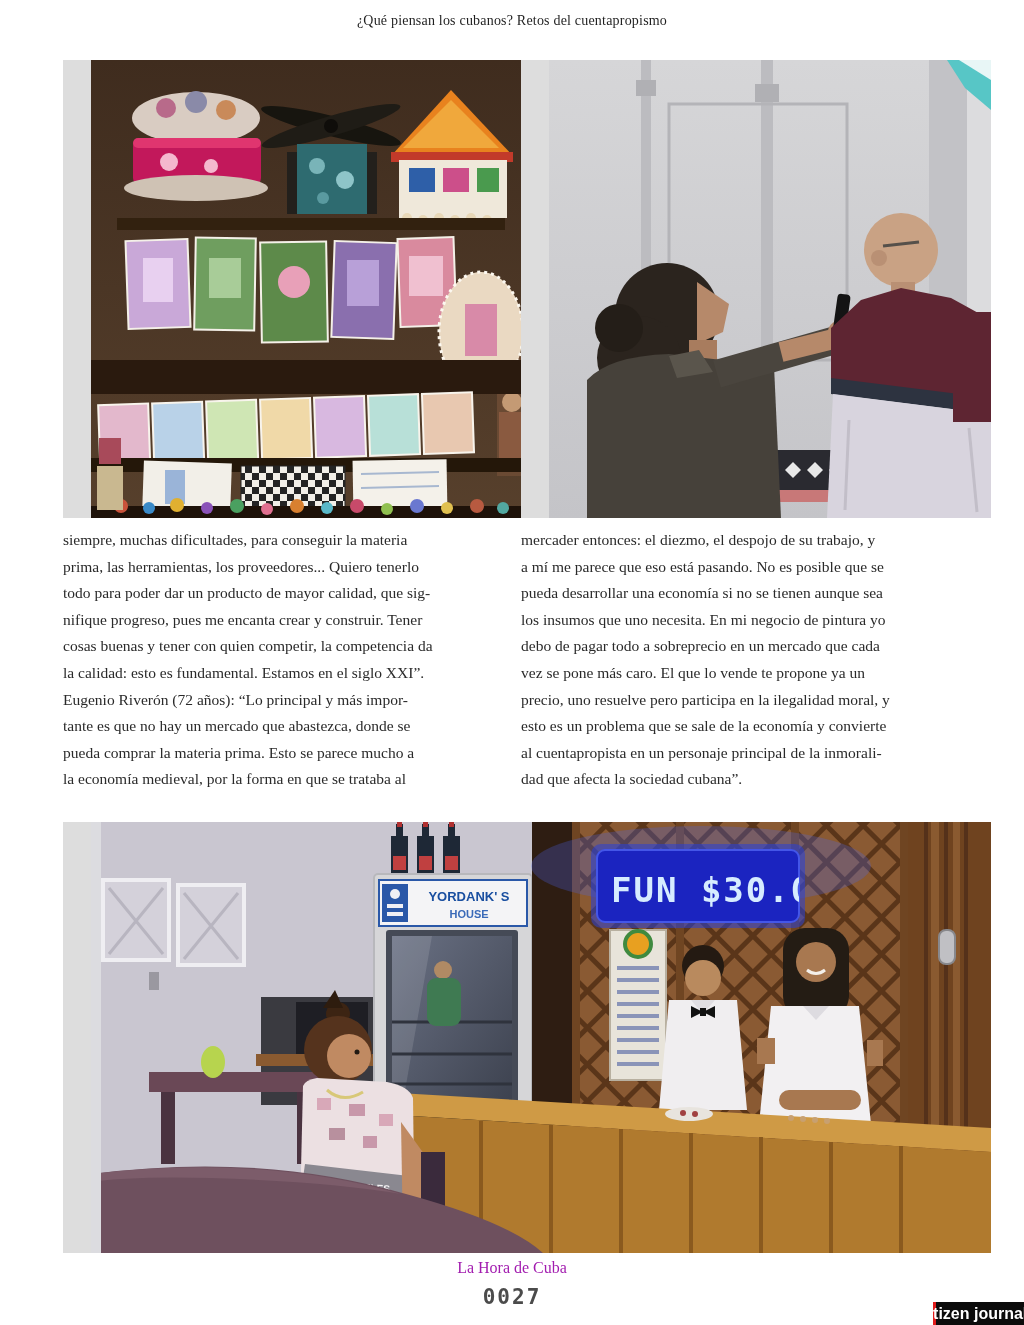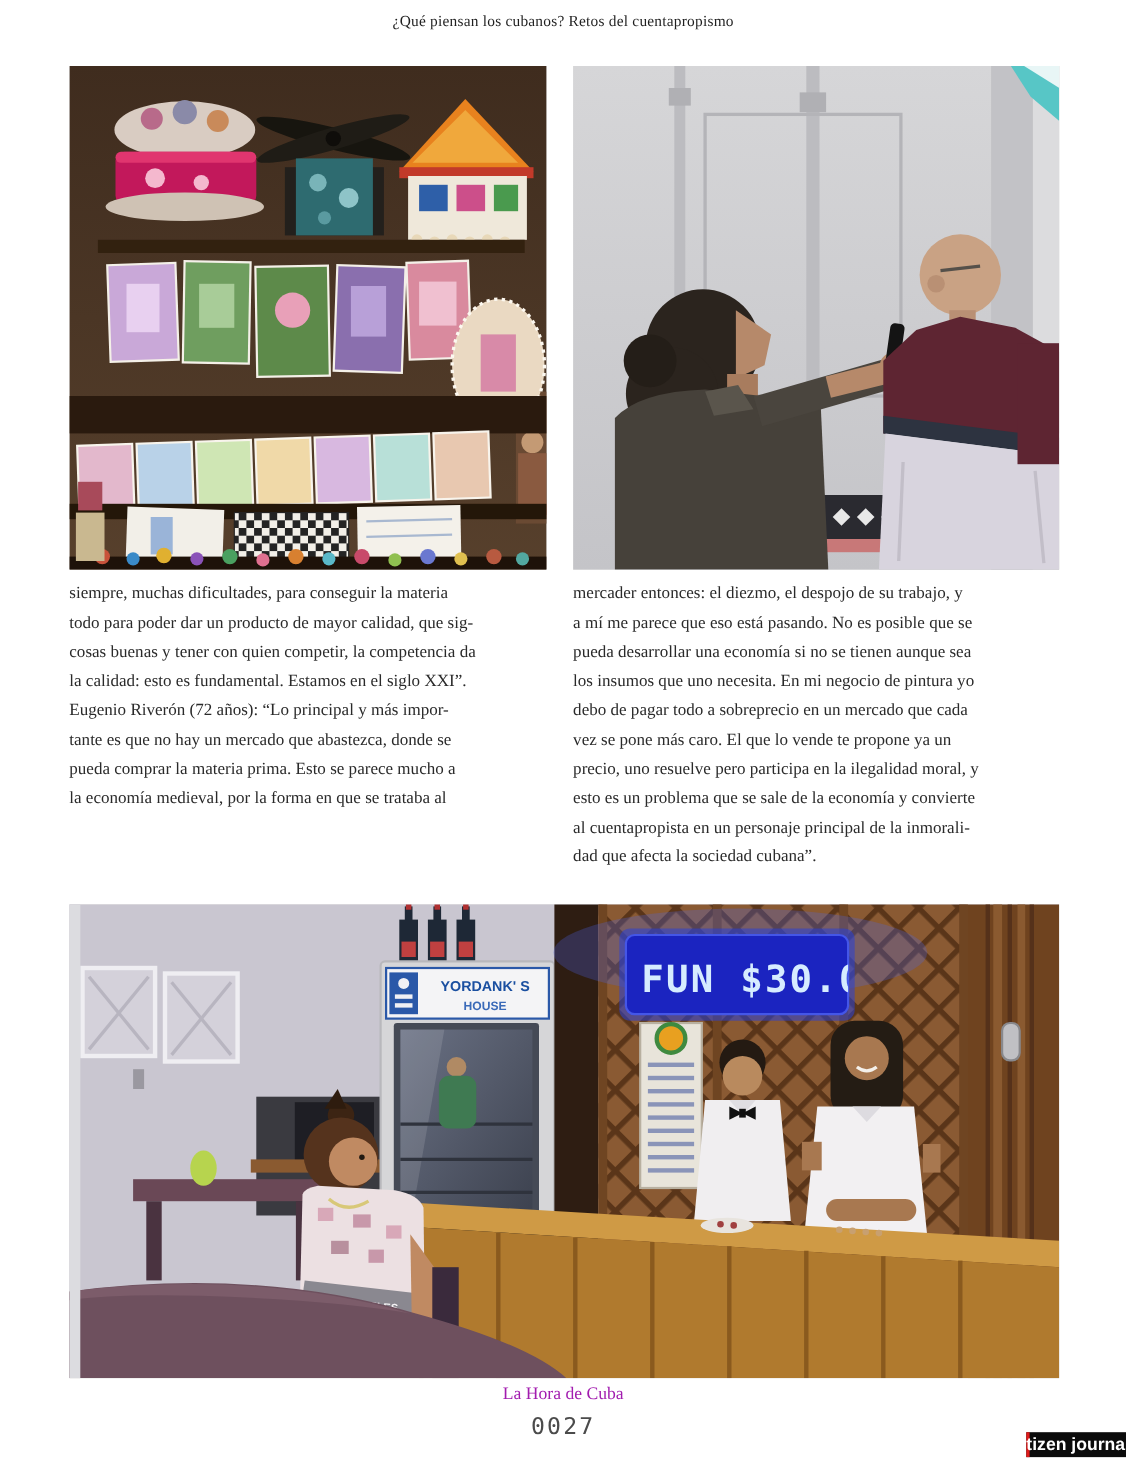--- a/index.html
+++ b/index.html
@@ -1,32 +1,32 @@
 <!DOCTYPE html>
 <html><head>
 <meta charset="utf-8">
 <style>
   html,body{margin:0;padding:0;background:#ffffff;}
   .page{position:relative;width:1024px;height:1325px;background:#ffffff;overflow:hidden;
         font-family:"Liberation Serif", serif;color:#262626;}
   .doc-title{position:absolute;top:13px;left:0;width:1024px;text-align:center;
              font-size:14px;letter-spacing:.2px;color:#1f1f1f;}
-  .photo{position:absolute;overflow:hidden;background:#ddd;}
+  .photo{position:absolute;overflow:hidden;background:#ddd;padding-left:28px;}
   .photo svg{display:block;}
   #photo-craft{left:63px;top:60px;width:434px;height:458px;}
   #photo-interview{left:521px;top:60px;width:442px;height:458px;}
   #photo-bar{left:63px;top:822px;width:900px;height:431px;}
   .column{position:absolute;top:527px;font-size:15.5px;line-height:26.6px;color:#2a2a2a;}
   #col-left{left:63px;width:442px;font-family:Liberation Serif, serif;}
   #col-right{left:521px;width:450px;}
   .text-line{white-space:nowrap;}
   .footer-title{position:absolute;top:1259px;left:0;width:1024px;text-align:center;
                 font-size:16px;color:#a21caf;}
   .page-number{position:absolute;top:1285px;left:0;width:1024px;text-align:center;
-               font-family:"DejaVu Sans Mono", monospace;font-weight:normal;
+               font-family:"DejaVu Sans Mono", monospace;font-weight:bold;
                font-size:21px;letter-spacing:2px;color:#4b4b4b;}
   .watermark{position:absolute;left:933px;top:1302px;width:91px;height:23px;
              background:#0b0b0b;border-left:3px solid #e01b1b;
              display:flex;align-items:center;justify-content:center;}
   .watermark span{font-family:"Liberation Sans", sans-serif;font-weight:bold;
                   font-size:16px;color:#ffffff;white-space:nowrap;}
   text{font-family:"Liberation Sans", sans-serif;}
   .neon-text{font-family:"DejaVu Sans Mono", monospace;font-weight:bold;letter-spacing:2px;}
 </style>
 </head>
@@ -209,21 +209,23 @@
         <path d="M284,334 L442,354 L442,458 L278,458 Z" fill="#d8d4de"></path>
         <line x1="300" y1="360" x2="296" y2="450" stroke="#c2bec8" stroke-width="3"></line>
         <line x1="420" y1="368" x2="428" y2="452" stroke="#c2bec8" stroke-width="3"></line>
         <rect x="404" y="252" width="38" height="110" fill="#5e2532"></rect>
       </g>
     </svg>
   </div>
 
   <div class="column" id="col-left">
       <div class="text-line">siempre, muchas dificultades, para conseguir la materia</div>
+      <div class="text-line">prima, las herramientas, los proveedores... Quiero tenerlo</div>
       <div class="text-line">todo para poder dar un producto de mayor calidad, que sig-</div>
+      <div class="text-line">nifique progreso, pues me encanta crear y construir. Tener</div>
       <div class="text-line">cosas buenas y tener con quien competir, la competencia da</div>
       <div class="text-line">la calidad: esto es fundamental. Estamos en el siglo XXI”.</div>
       <div class="text-line">Eugenio Riverón (72 años):  “Lo principal y más impor-</div>
       <div class="text-line">tante es que no hay un mercado que abastezca, donde se</div>
       <div class="text-line">pueda comprar la materia prima. Esto se parece mucho a</div>
       <div class="text-line">la economía medieval, por la forma en que se trataba al</div>
     </div>
   <div class="column" id="col-right">
       <div class="text-line">mercader entonces: el diezmo, el despojo de su trabajo, y</div>
       <div class="text-line">a mí me parece que eso está pasando. No es posible que se</div>

